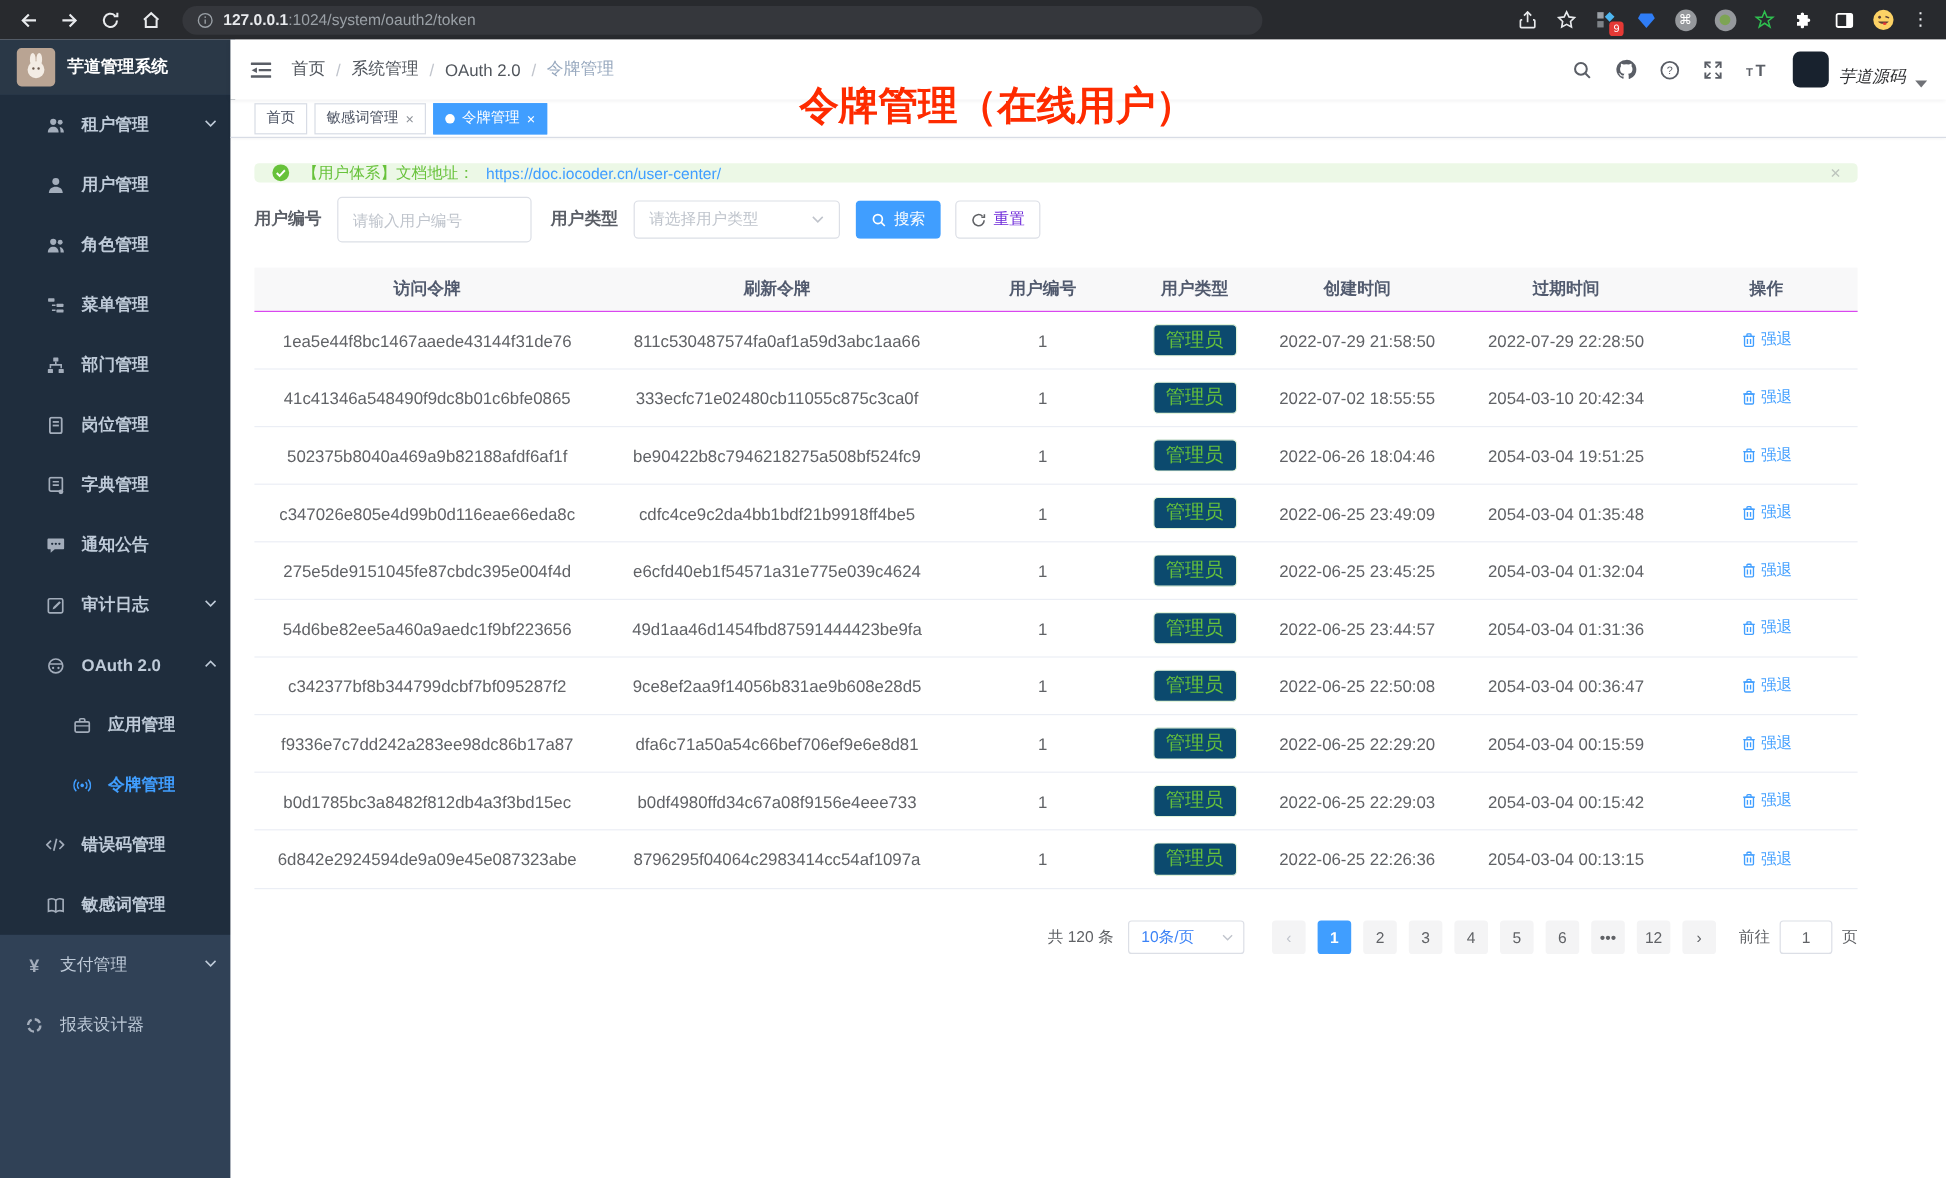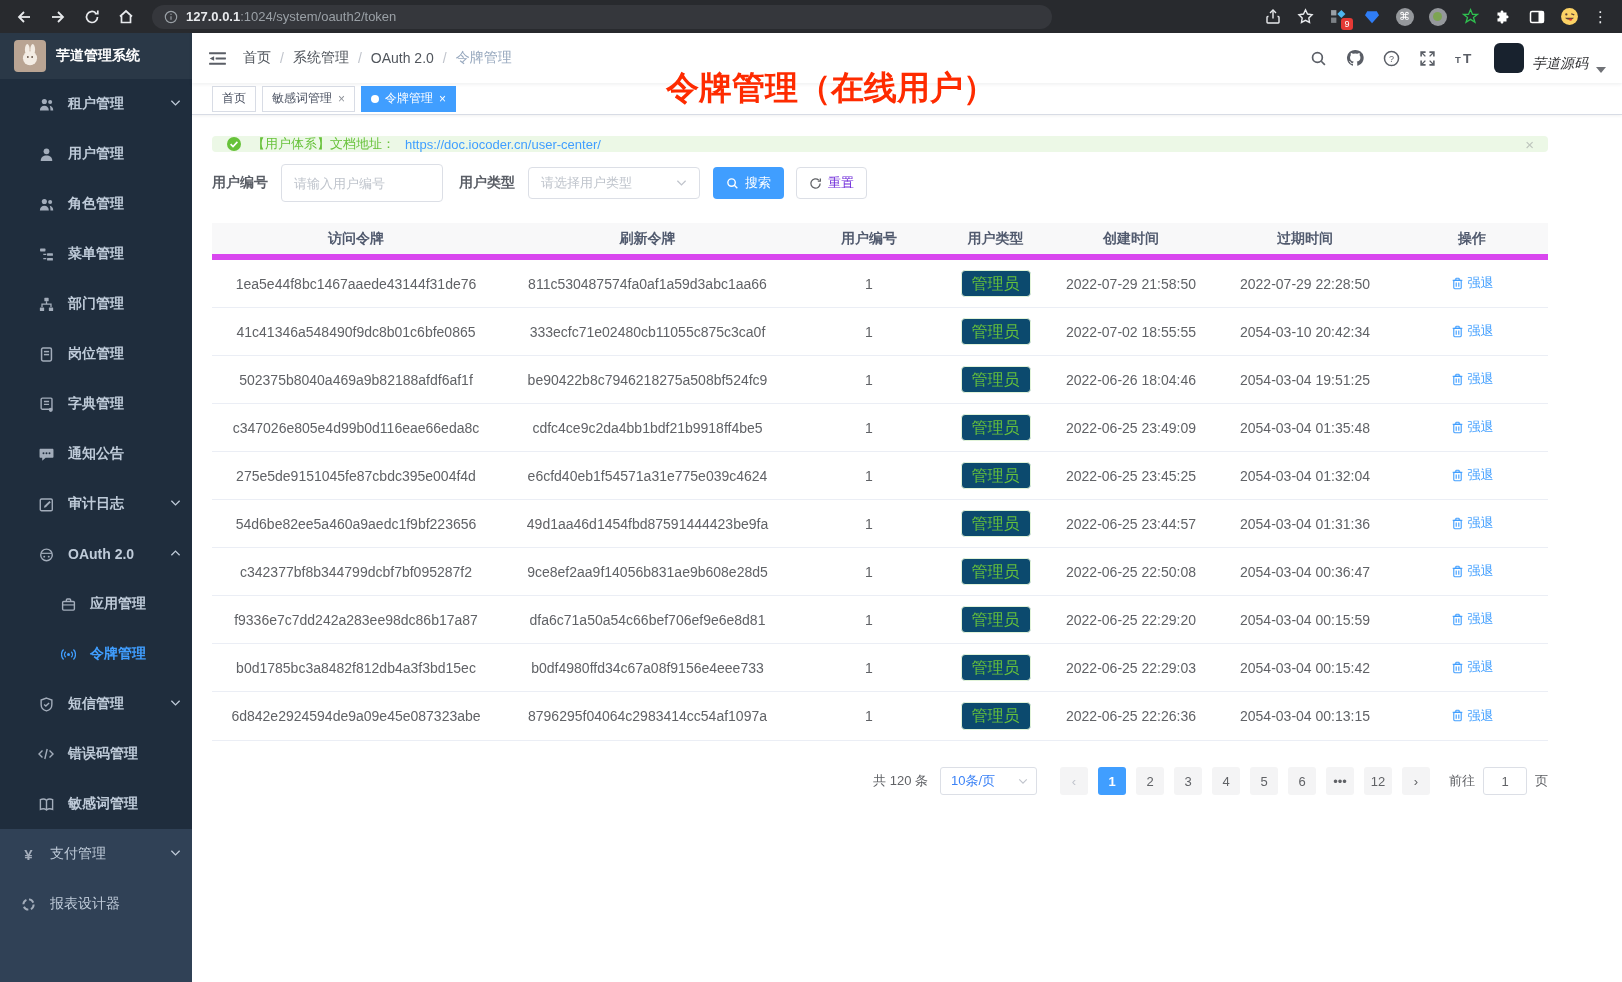--- a/index.html
+++ b/index.html
@@ -83,21 +83,21 @@
   .f-select { width:172px; height:32px; border:1px solid #dcdfe6; border-radius:4px; padding:0 12px; display:flex; align-items:center;
               justify-content:space-between; cursor:pointer; }
   .f-select .placeholder { color:#bfc4cc; font-size:13px; }
   .btn { height:32px; border-radius:4px; display:inline-flex; align-items:center; gap:6px; padding:0 12px; font-size:13px; cursor:pointer; border:1px solid transparent; }
   .btn-primary { background:#409eff; color:#fff; }
   .btn-plain { background:#fff; border-color:#dcdfe6; color:#6d28d9; }
   .gap16 { width:16px; } .gap13 { width:13px; } .gap12 { width:12px; }
 
   
   .table { margin-top:21px; border-bottom:1px solid #ebeef5; }
-  .thead { display:flex; height:37px; align-items:center; background:#f8f8f9; border-bottom:6px solid #d946ef; }
+  .thead { display:flex; height:37px; align-items:center; background:#f8f8f9; border-bottom:1px solid #d946ef; }
   .th { font-weight:bold; color:#515a6e; font-size:14px; text-align:center; }
   .tr { display:flex; height:48px; align-items:center; border-bottom:1px solid #ebeef5; }
   .tr:last-child { border-bottom:none; }
   .td { font-size:14px; color:#606266; text-align:center; overflow:hidden; white-space:nowrap; }
   .c0{width:288px}.c1{width:295px}.c2{width:148px}.c3{width:105px}.c4{width:166px}.c5{width:182px}.c6{width:152px}
   .badge { display:inline-block; background:#0c4a6e; border:1px solid #e1f3d8; color:#67c23a; font-size:16px;
            padding:3px 10px; border-radius:4px; line-height:1.2; }
   .act-link { color:#409eff; font-size:13px; cursor:pointer; display:inline-flex; align-items:center; gap:4px; }
 
   
@@ -360,34 +360,20 @@
       </div>
       <div class="menu-item lvl2 active">
         <span class="mi-icon">
           <svg viewBox="0 0 14 14" width="15" height="15" fill="none" stroke="currentColor" stroke-width="1.2">
             <circle cx="7" cy="7" r="1.4" fill="currentColor" stroke="none"></circle>
             <path d="M4.4 4.4a3.7 3.7 0 0 0 0 5.2M9.6 4.4a3.7 3.7 0 0 1 0 5.2"></path>
             <path d="M2.4 2.4a6.5 6.5 0 0 0 0 9.2M11.6 2.4a6.5 6.5 0 0 1 0 9.2"></path>
           </svg>
         </span>
         <span class="mi-label">令牌管理</span>
-      </div>
-      <div class="menu-item lvl1">
-        <span class="mi-icon">
-          <svg viewBox="0 0 14 14" width="15" height="15" fill="none" stroke="currentColor" stroke-width="1.3">
-            <path d="M7 1 12 2.8V7c0 3-2 5.2-5 6C4 12.2 2 10 2 7V2.8z"></path>
-            <path d="M4.8 6.9 6.4 8.5 9.4 5.5"></path>
-          </svg>
-        </span>
-        <span class="mi-label">短信管理</span>
-        <span class="mi-arrow">
-          <svg viewBox="0 0 12 8" width="11" height="8" fill="none" stroke="currentColor" stroke-width="1.4" style="transform:rotate(0deg)">
-            <path d="M1.5 1.5 6 6l4.5-4.5"></path>
-          </svg>
-        </span>
       </div>
       <div class="menu-item lvl1">
         <span class="mi-icon">
           <svg viewBox="0 0 16 14" width="16" height="14" fill="none" stroke="currentColor" stroke-width="1.4">
             <path d="M4.5 3.5 1 7l3.5 3.5M11.5 3.5 15 7l-3.5 3.5M9.2 2 6.8 12"></path>
           </svg>
         </span>
         <span class="mi-label">错误码管理</span>
       </div>
       <div class="menu-item lvl1">

